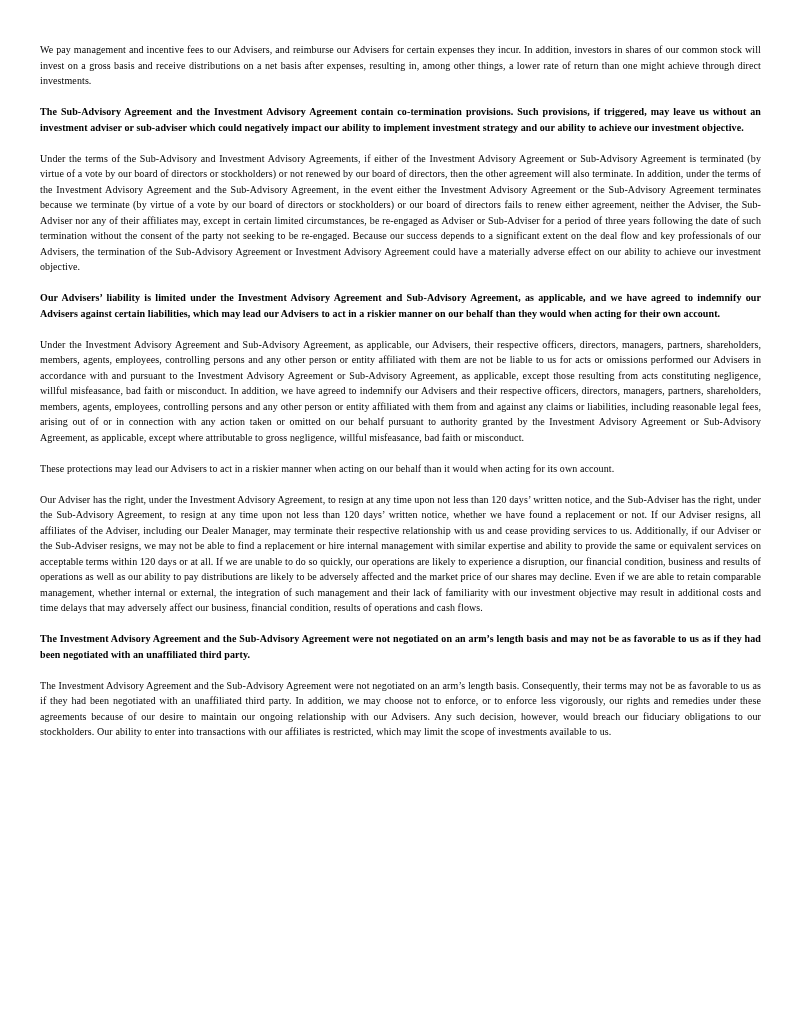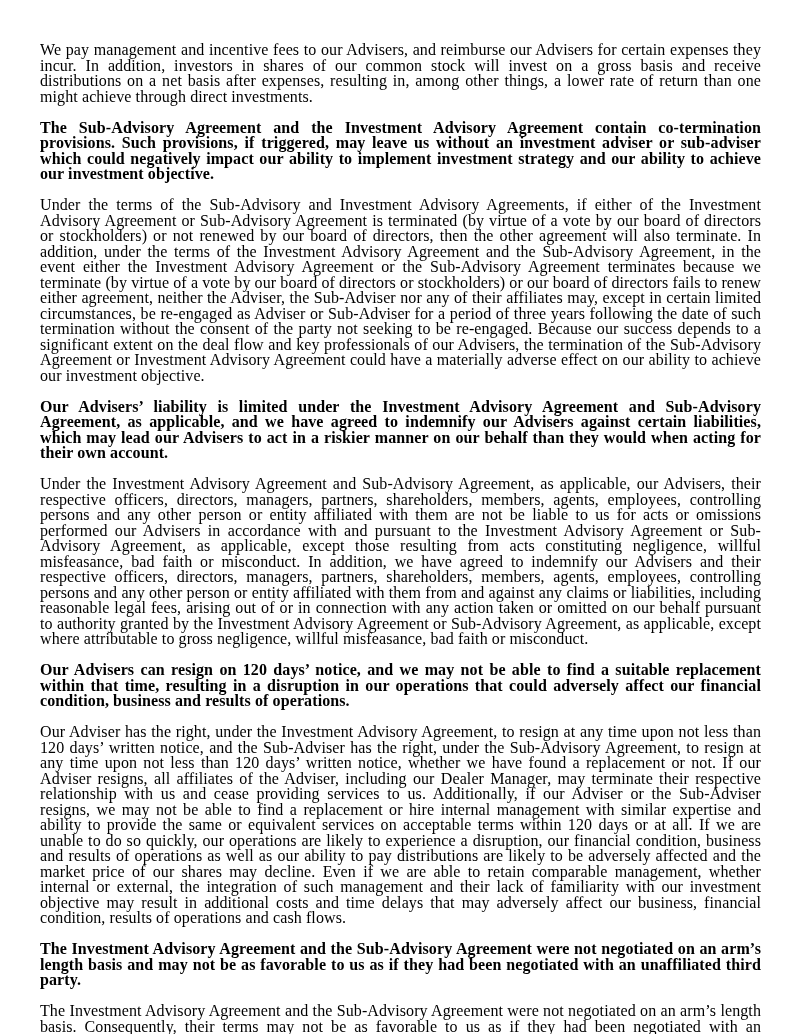--- a/index.html
+++ b/index.html
@@ -13,21 +13,21 @@
     height: 1034px;
     background: #ffffff;
     box-sizing: border-box;
     padding: 42px 38px 0 40px;
     font-family: "Liberation Serif", "DejaVu Serif", serif;
     color: #000000;
     overflow: hidden;
   }
   .para {
     margin: 0 0 15.5px 0;
-    font-size: 16px;
+    font-size: 10px;
     line-height: 15.5px;
     text-align: justify;
     letter-spacing: 0.1px;
   }
   .para.emphasis {
     font-weight: bold;
   }
   .footer {
     position: absolute;
     left: 0;
@@ -40,18 +40,18 @@
 </style>
 </head>
 <body>
 
 <div class="page">
   <p class="para">We pay management and incentive fees to our Advisers, and reimburse our Advisers for certain expenses they incur. In addition, investors in shares of our common stock will invest on a gross basis and receive distributions on a net basis after expenses, resulting in, among other things, a lower rate of return than one might achieve through direct investments.</p>
   <p class="para emphasis">The Sub-Advisory Agreement and the Investment Advisory Agreement contain co-termination provisions. Such provisions, if triggered, may leave us without an investment adviser or sub-adviser which could negatively impact our ability to implement investment strategy and our ability to achieve our investment objective.</p>
   <p class="para">Under the terms of the Sub-Advisory and Investment Advisory Agreements, if either of the Investment Advisory Agreement or Sub-Advisory Agreement is terminated (by virtue of a vote by our board of directors or stockholders) or not renewed by our board of directors, then the other agreement will also terminate. In addition, under the terms of the Investment Advisory Agreement and the Sub-Advisory Agreement, in the event either the Investment Advisory Agreement or the Sub-Advisory Agreement terminates because we terminate (by virtue of a vote by our board of directors or stockholders) or our board of directors fails to renew either agreement, neither the Adviser, the Sub-Adviser nor any of their affiliates may, except in certain limited circumstances, be re-engaged as Adviser or Sub-Adviser for a period of three years following the date of such termination without the consent of the party not seeking to be re-engaged. Because our success depends to a significant extent on the deal flow and key professionals of our Advisers, the termination of the Sub-Advisory Agreement or Investment Advisory Agreement could have a materially adverse effect on our ability to achieve our investment objective.</p>
   <p class="para emphasis">Our Advisers’ liability is limited under the Investment Advisory Agreement and Sub-Advisory Agreement, as applicable, and we have agreed to indemnify our Advisers against certain liabilities, which may lead our Advisers to act in a riskier manner on our behalf than they would when acting for their own account.</p>
   <p class="para">Under the Investment Advisory Agreement and Sub-Advisory Agreement, as applicable, our Advisers, their respective officers, directors, managers, partners, shareholders, members, agents, employees, controlling persons and any other person or entity affiliated with them are not be liable to us for acts or omissions performed our Advisers in accordance with and pursuant to the Investment Advisory Agreement or Sub-Advisory Agreement, as applicable, except those resulting from acts constituting negligence, willful misfeasance, bad faith or misconduct. In addition, we have agreed to indemnify our Advisers and their respective officers, directors, managers, partners, shareholders, members, agents, employees, controlling persons and any other person or entity affiliated with them from and against any claims or liabilities, including reasonable legal fees, arising out of or in connection with any action taken or omitted on our behalf pursuant to authority granted by the Investment Advisory Agreement or Sub-Advisory Agreement, as applicable, except where attributable to gross negligence, willful misfeasance, bad faith or misconduct.</p>
-  <p class="para emphasis">Our Advisers can resign on 120 days’ notice, and we may not be able to find a suitable replacement within that time, resulting in a disruption in our operations that could adversely affect our financial condition, business and results of operations.</p>
+  <p class="para">These protections may lead our Advisers to act in a riskier manner when acting on our behalf than it would when acting for its own account.</p>
   <p class="para">Our Adviser has the right, under the Investment Advisory Agreement, to resign at any time upon not less than 120 days’ written notice, and the Sub-Adviser has the right, under the Sub-Advisory Agreement, to resign at any time upon not less than 120 days’ written notice, whether we have found a replacement or not. If our Adviser resigns, all affiliates of the Adviser, including our Dealer Manager, may terminate their respective relationship with us and cease providing services to us. Additionally, if our Adviser or the Sub-Adviser resigns, we may not be able to find a replacement or hire internal management with similar expertise and ability to provide the same or equivalent services on acceptable terms within 120 days or at all. If we are unable to do so quickly, our operations are likely to experience a disruption, our financial condition, business and results of operations as well as our ability to pay distributions are likely to be adversely affected and the market price of our shares may decline. Even if we are able to retain comparable management, whether internal or external, the integration of such management and their lack of familiarity with our investment objective may result in additional costs and time delays that may adversely affect our business, financial condition, results of operations and cash flows.</p>
   <p class="para emphasis">The Investment Advisory Agreement and the Sub-Advisory Agreement were not negotiated on an arm’s length basis and may not be as favorable to us as if they had been negotiated with an unaffiliated third party.</p>
   <p class="para">The Investment Advisory Agreement and the Sub-Advisory Agreement were not negotiated on an arm’s length basis. Consequently, their terms may not be as favorable to us as if they had been negotiated with an unaffiliated third party. In addition, we may choose not to enforce, or to enforce less vigorously, our rights and remedies under these agreements because of our desire to maintain our ongoing relationship with our Advisers. Any such decision, however, would breach our fiduciary obligations to our stockholders. Our ability to enter into transactions with our affiliates is restricted, which may limit the scope of investments available to us.</p>
 
 </div>
 
 </body></html>

